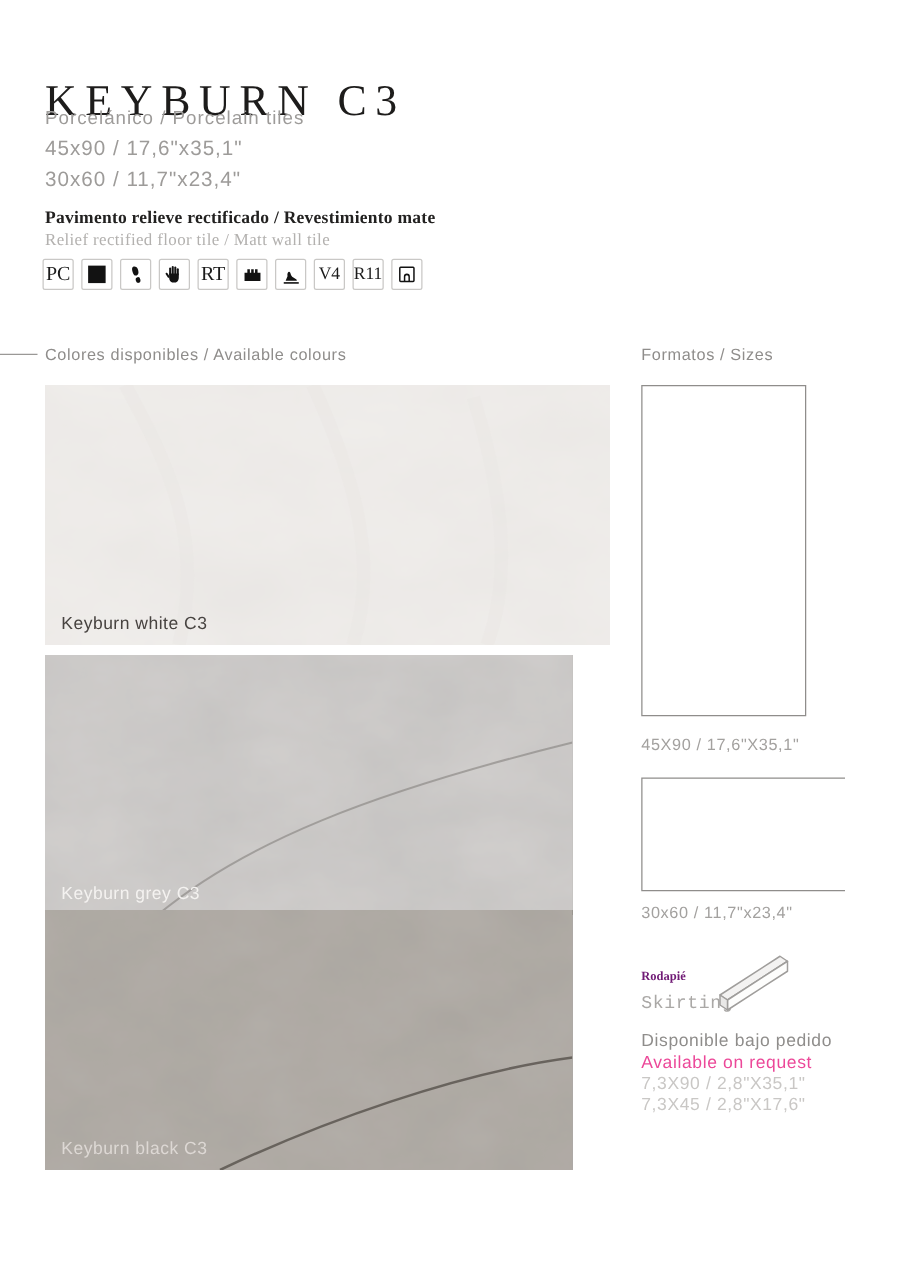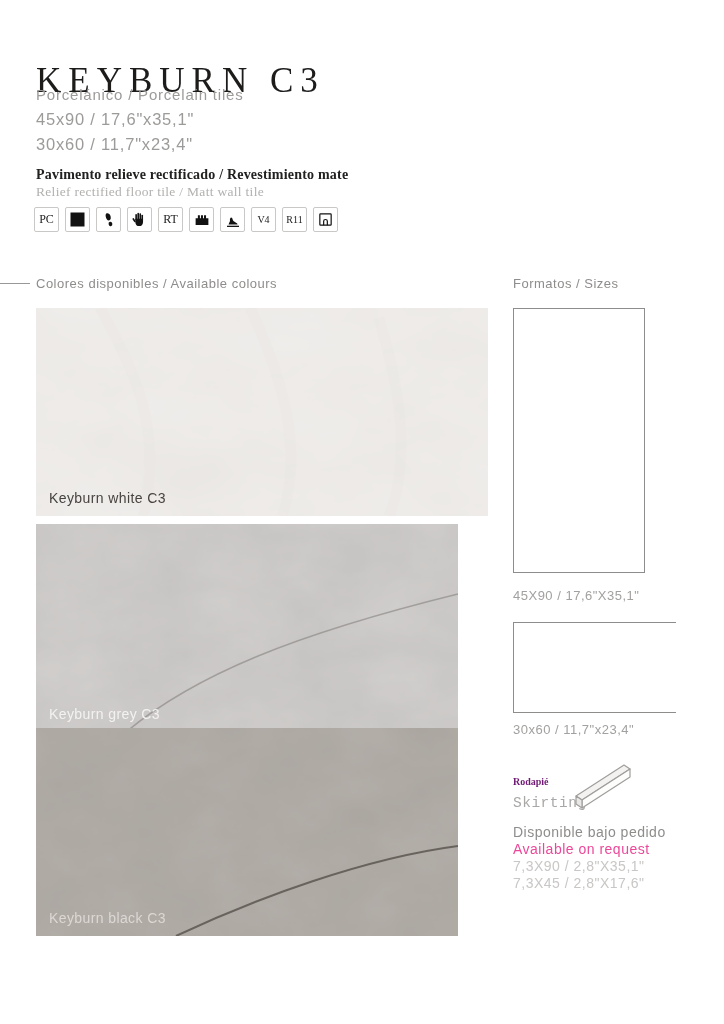--- a/index.html
+++ b/index.html
@@ -43,23 +43,23 @@
     display:flex;gap:6px;
   }
   .badge{
     width:25px;height:25px;box-sizing:border-box;
     border:1px solid #c9c8c6;border-radius:2px;
     display:flex;align-items:center;justify-content:center;
     background:#fff;
   }
   .badge .txt{
     font-family:"Liberation Serif", serif;
-    font-size:12px;color:#1b1b1b;letter-spacing:0;
-  }
-  .badge .txt.small{font-size:10px;}
+    font-size:16px;color:#1b1b1b;letter-spacing:0;
+  }
+  .badge .txt.small{font-size:14px;}
   .badge svg{display:block;}
   
   .side-tick{
     position:absolute;left:0;top:283px;width:30px;height:1px;background:#9a9896;
   }
   .colours-heading{
     position:absolute;left:36px;top:276px;
     font-size:13px;color:#8f8d8b;letter-spacing:0.5px;
   }
   .formats-heading{

